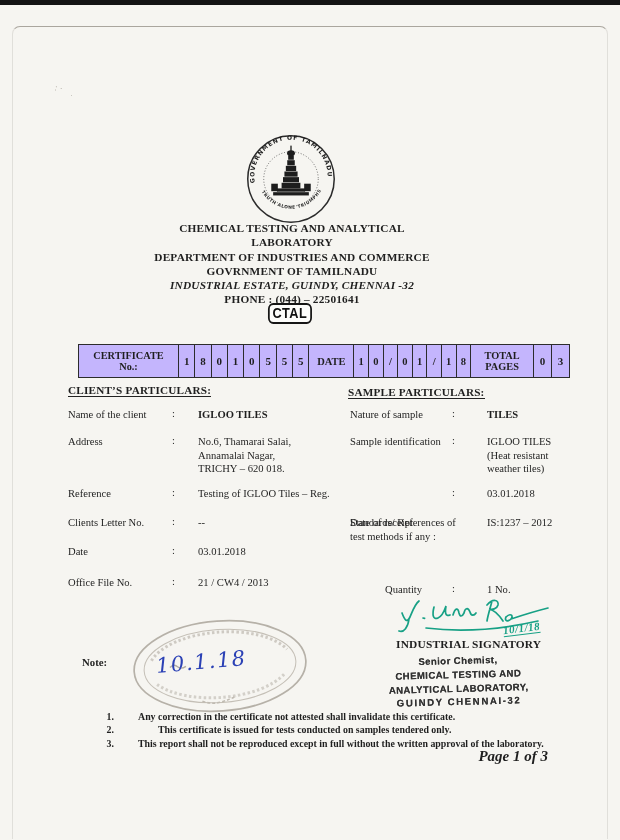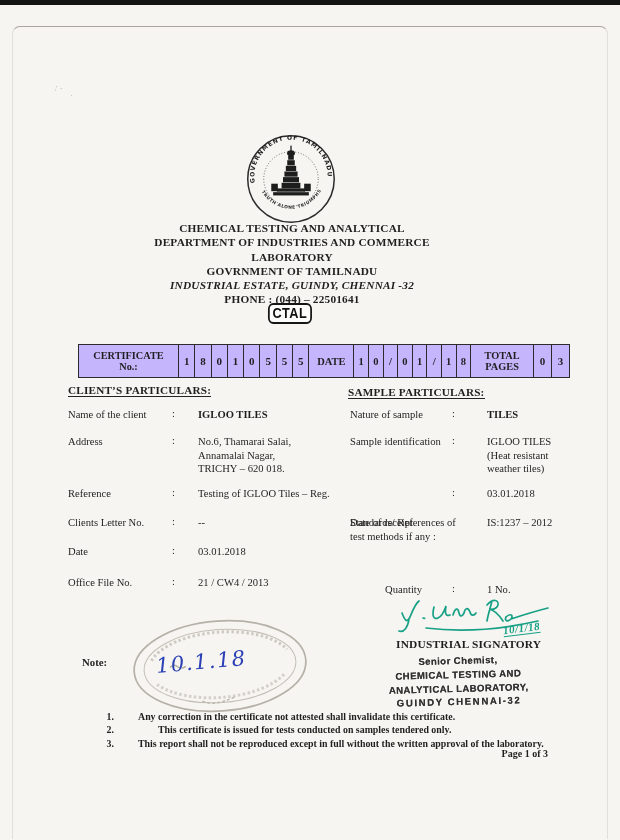--- a/index.html
+++ b/index.html
@@ -71,21 +71,21 @@
   .rubber-stamp{
     position:absolute;left:386px;top:654px;width:145px;text-align:center;
     font-family:"Liberation Sans",sans-serif;font-weight:bold;color:#333;
     transform:rotate(-1.5deg);text-shadow:0 0 .5px #444;
   }
   .rs-line{font-size:9.6px;line-height:13.8px;letter-spacing:.4px;}
   .rs-line.wide{letter-spacing:1.6px;}
   
   .n-num{position:absolute;left:98px;width:16px;text-align:right;font-weight:bold;font-size:9.9px;}
   .n-text{position:absolute;left:138px;width:420px;font-weight:bold;font-size:9.9px;line-height:12px;}
-  .page-footer{position:absolute;left:438px;top:748px;width:110px;text-align:right;font-weight:bold;font-size:10px;}
+  .page-footer{position:absolute;left:438px;top:748px;width:110px;text-align:right;font-weight:bold;font-size:15px;font-style:italic;}
 </style>
 </head>
 <body>
 
 <div class="page">
 
   <div class="scan-top"></div>
   <div class="frame"></div>
   <div class="speck" style="left:55px;top:83px;transform:rotate(15deg);">: ·</div>
   <div class="speck" style="left:70px;top:90px;">·</div>
@@ -114,22 +114,22 @@
       <rect x="44.5" y="36" width="11" height="5.5"></rect>
       <rect x="46" y="30" width="8" height="5.5"></rect>
       <rect x="47" y="25" width="6" height="4.5"></rect>
       <ellipse cx="50" cy="22.5" rx="4.2" ry="3.2"></ellipse>
       <rect x="49.3" y="14.5" width="1.4" height="6"></rect>
     </g>
   </svg>
 
   <div class="header-block">
     <div class="hline">CHEMICAL TESTING AND ANALYTICAL</div>
+    <div class="hline">LABORATORY</div>
     <div class="hline">DEPARTMENT OF INDUSTRIES AND COMMERCE</div>
-    <div class="hline">LABORATORY</div>
     <div class="hline">GOVRNMENT OF TAMILNADU</div>
     <div class="hline it">INDUSTRIAL ESTATE, GUINDY, CHENNAI -32</div>
     <div class="hline">PHONE : (044) – 22501641</div>
   </div>
 
   <div class="ctal">CTAL</div>
 
   <div class="ct">
     <div class="ct-cell ct-label pre">CERTIFICATE
 No.:</div>

